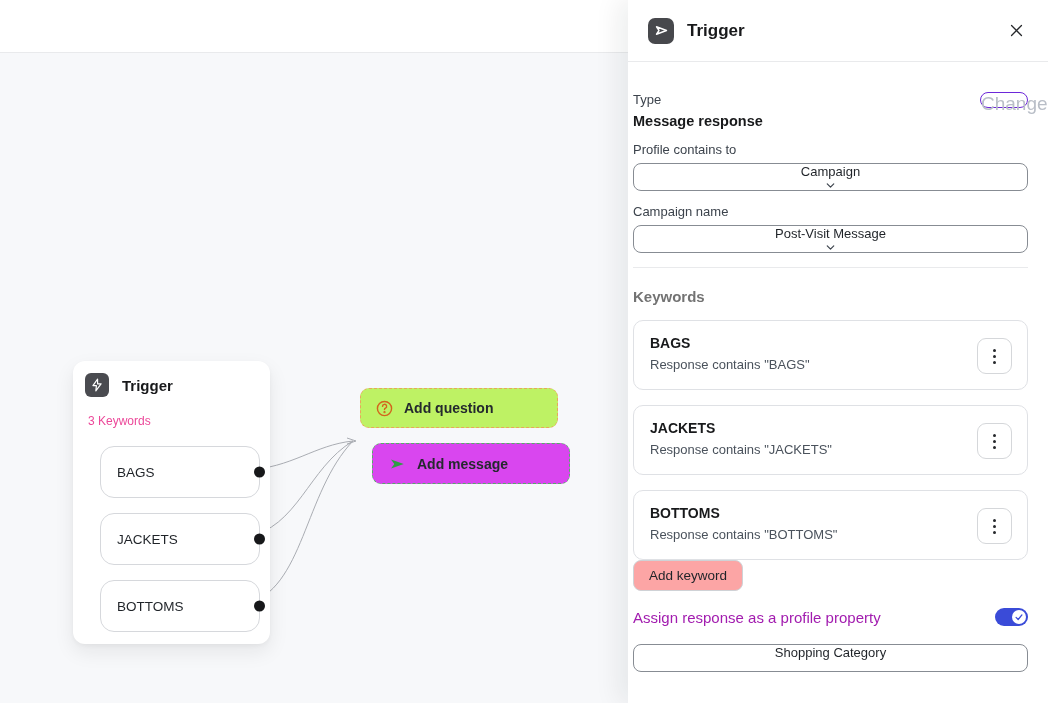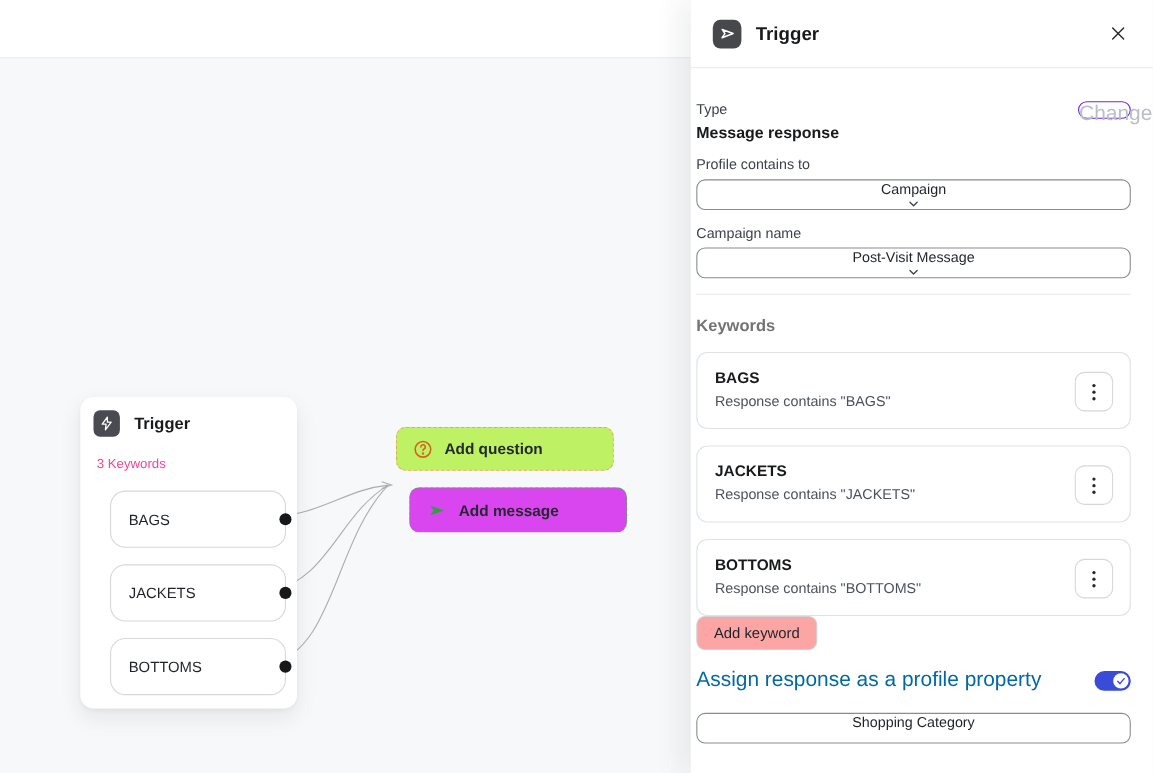--- a/index.html
+++ b/index.html
@@ -101,21 +101,21 @@
   }
   .kebab-btn i { width: 3px; height: 3px; border-radius: 50%; background: #26282b; }
 
   .add-keyword-btn {
     height: 31px; padding: 0 15px; border-radius: 8px;
     background: #fca5a5; border: 1px solid #cfd2d6; color: #1f2328;
     font-size: 13.5px; font-family: inherit; cursor: pointer;
   }
 
   .toggle-row { margin-top: 17px; display: flex; align-items: center; }
-  .toggle-label { font-size: 19px; color: #0369a1; }
+  .toggle-label { font-size: 15px; color: #a21caf; }
   .toggle {
     margin-left: auto; width: 33px; height: 18px; border-radius: 10px;
     background: #3a4bd8; position: relative; cursor: pointer;
   }
   .toggle-knob {
     position: absolute; right: 2px; top: 2px; width: 14px; height: 14px;
     border-radius: 50%; background: #ffffff;
     display: flex; align-items: center; justify-content: center;
   }
   .input-group { margin-top: 18px; }

